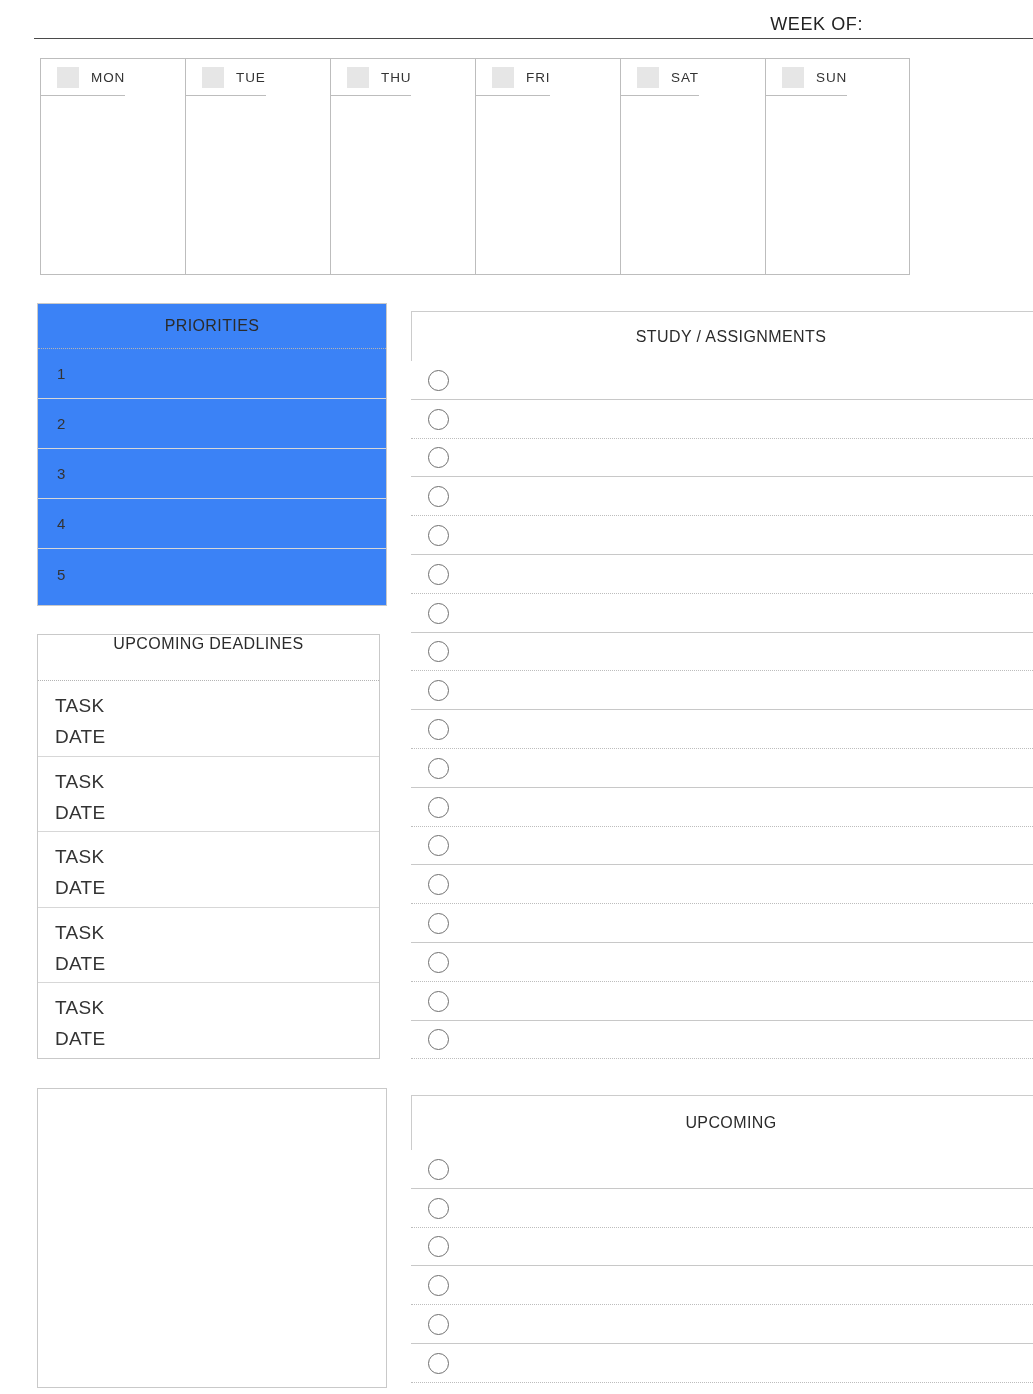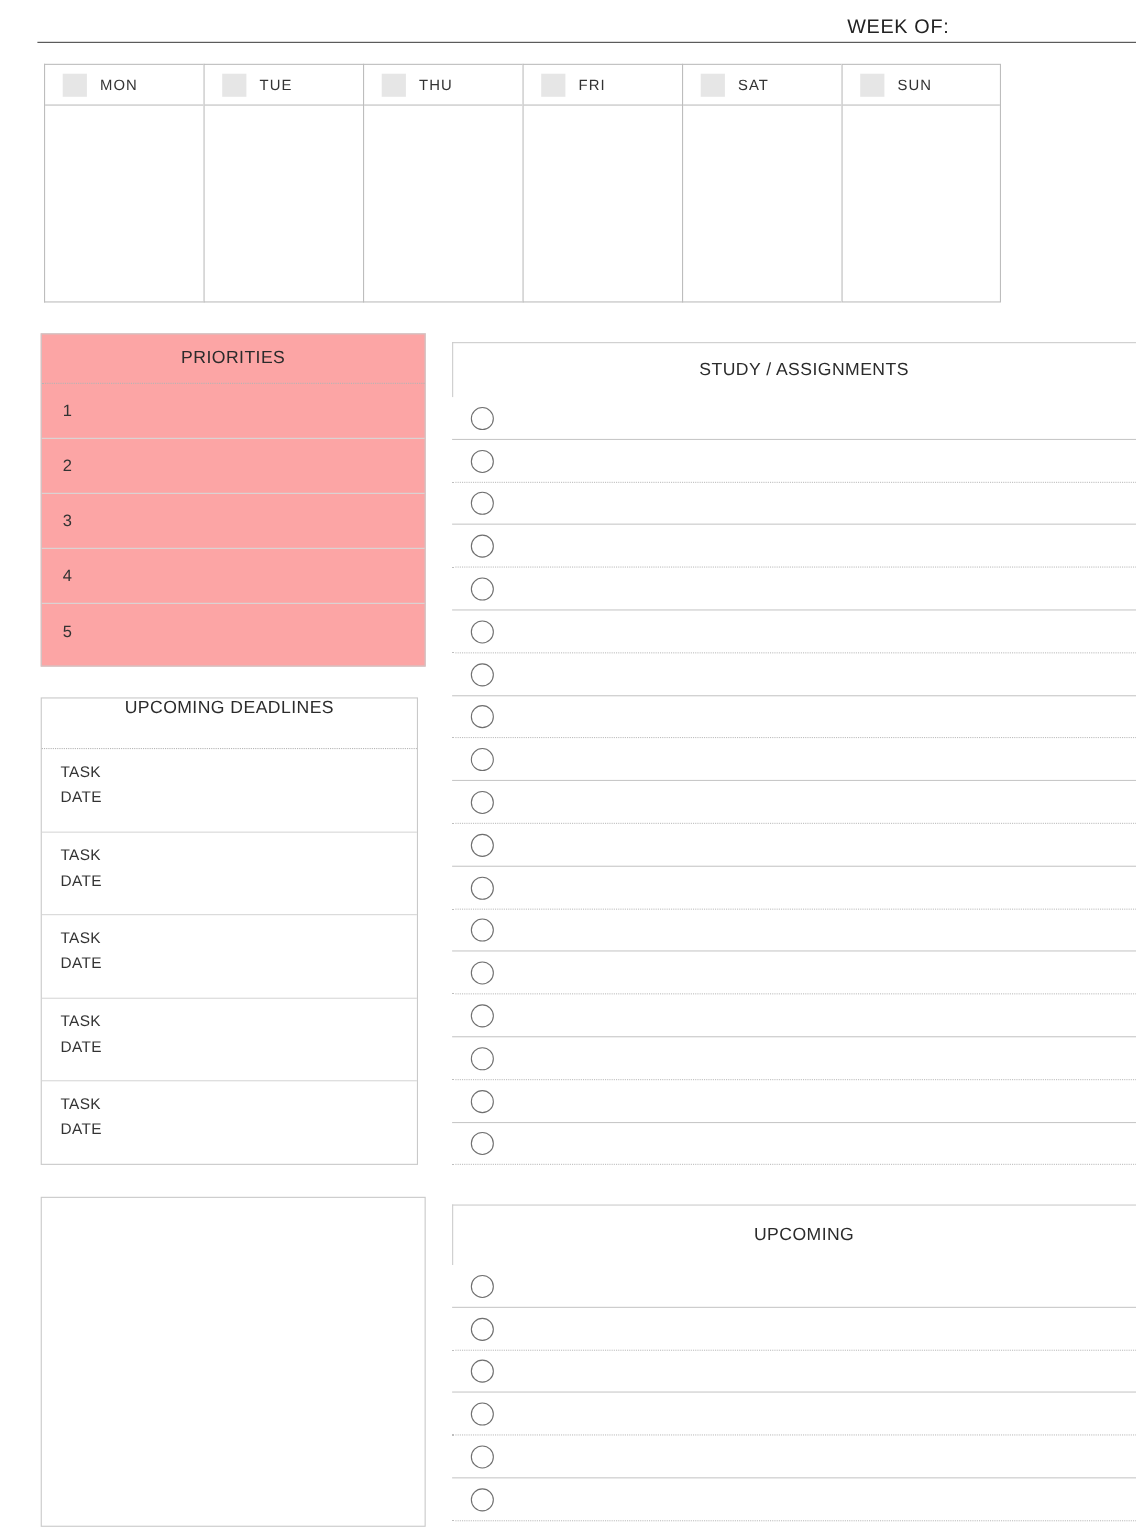--- a/index.html
+++ b/index.html
@@ -58,21 +58,21 @@
     width: 1008px;
     height: 217px;
     display: flex;
   }
   .day-col {
     flex: 0 0 145px;
     border: 1px solid #bdbdbd;
     border-right: none;
     box-sizing: border-box;
     display: flex;
-    flex-direction: column;
+    flex-direction: row;
     background: #fff;
   }
   .day-col:last-child {
     border-right: 1px solid #bdbdbd;
   }
   .day-head {
     height: 37px;
     border-bottom: 1px solid #bdbdbd;
     display: flex;
     align-items: center;
@@ -105,21 +105,21 @@
 
   
   .priorities {
     position: absolute;
     left: 37px;
     top: 303px;
     width: 350px;
     height: 303px;
     border: 1px solid #c9c9c9;
     box-sizing: border-box;
-    background: #fca5a5;
+    background: #3b82f6;
   }
   .priorities .head {
     height: 45px;
     display: flex;
     align-items: center;
     justify-content: center;
     border-bottom: 1px dotted #b4b4b4;
     box-sizing: border-box;
   }
   .priority-row {
@@ -153,21 +153,21 @@
     align-items: flex-start;
     justify-content: center;
     border-bottom: 1px dotted #b4b4b4;
     box-sizing: border-box;
   }
   .deadline-row {
     height: 75.5px;
     border-bottom: 1px solid #d7d7d7;
     box-sizing: border-box;
     padding: 9px 0 0 17px;
-    font-size: 14px;
+    font-size: 19px;
     line-height: 1.65;
     color: #333;
     letter-spacing: 0.3px;
   }
   .deadline-row:last-child {
     border-bottom: none;
   }
 
   
   .study {

